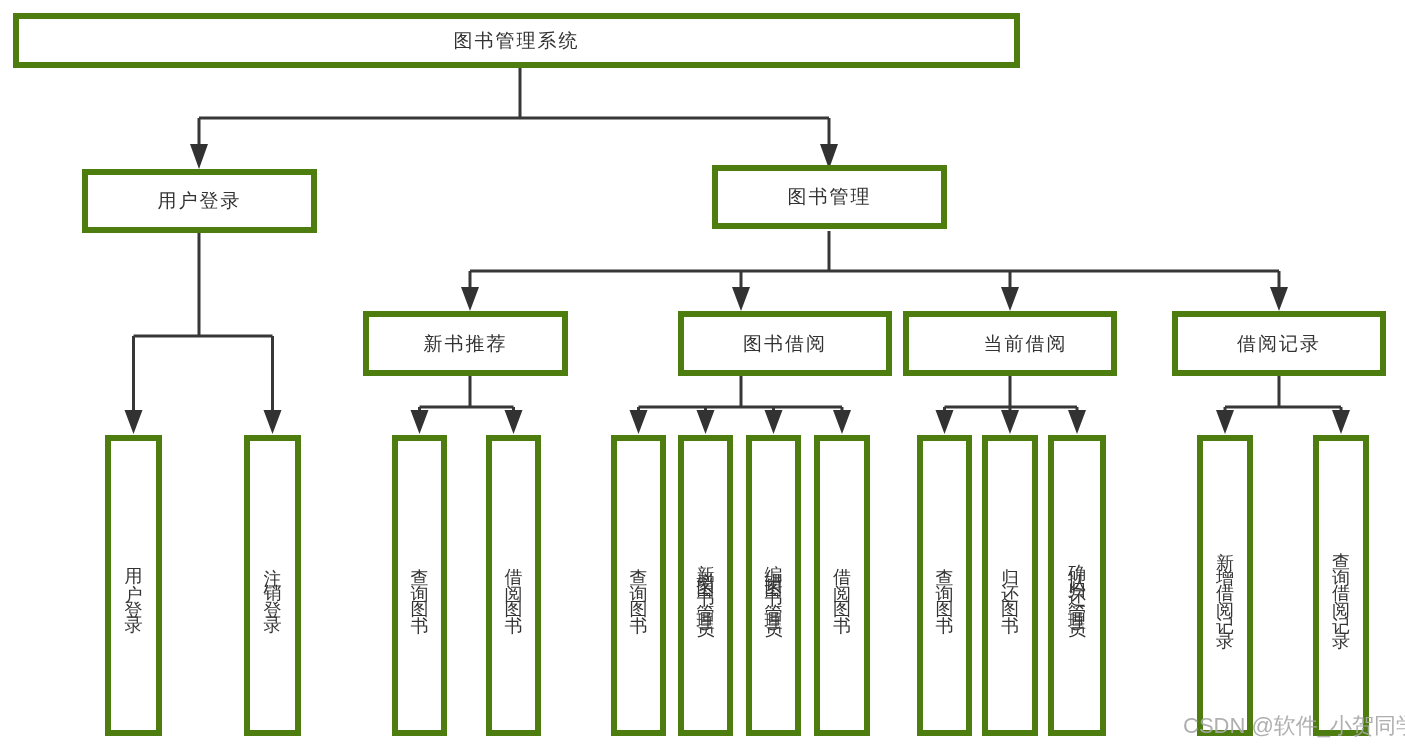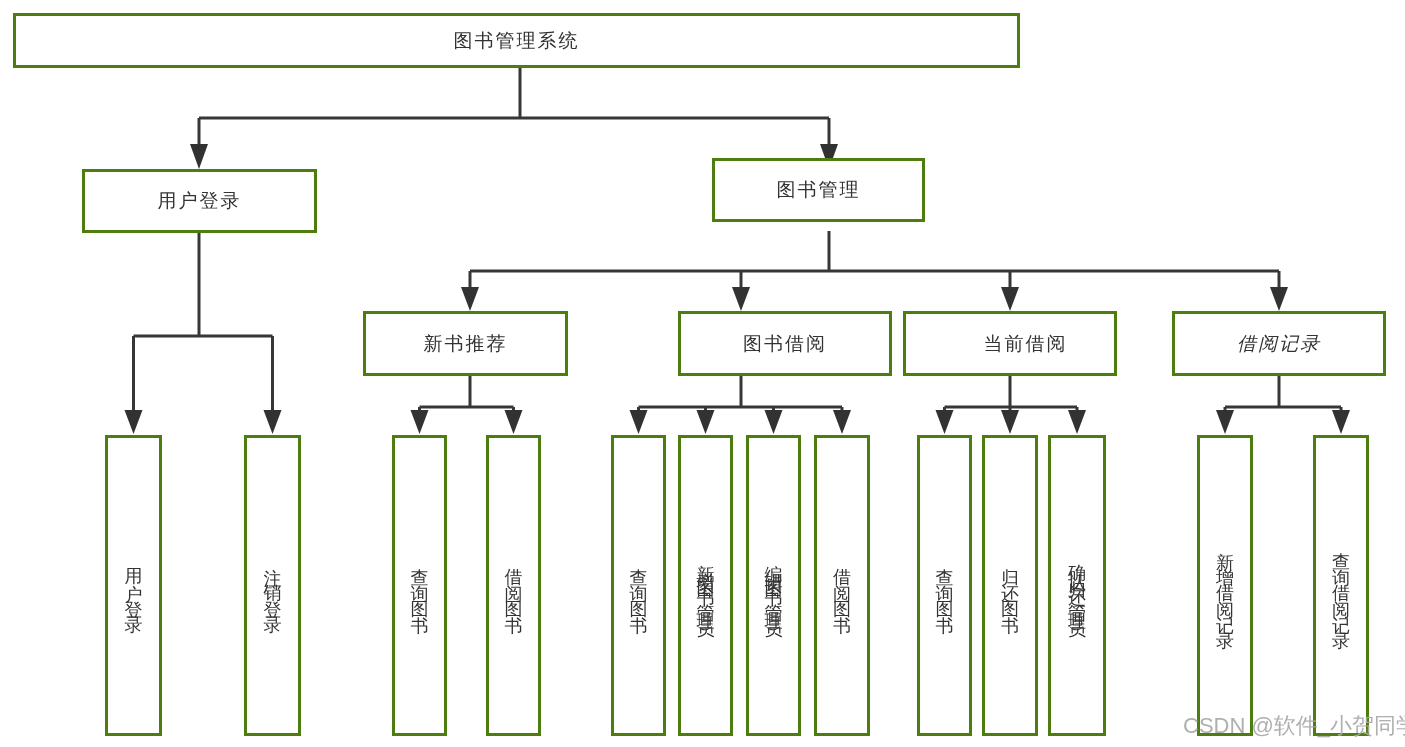--- a/index.html
+++ b/index.html
@@ -18,21 +18,21 @@
   #connectors {
     position: absolute;
     left: 0; top: 0;
     width: 1405px; height: 747px;
   }
   #connectors path { stroke: #373737; stroke-width: 3; fill: none; }
   #connectors polygon { fill: #323232; stroke: none; }
   .node {
     position: absolute;
     box-sizing: border-box;
-    border: 3px solid #4d7c0f;
+    border: 6px solid #4d7c0f;
     background: #ffffff;
     display: flex;
     align-items: center;
     justify-content: center;
   }
   .h-label {
     font-size: 19px;
     letter-spacing: 2px;
     color: #333333;
     white-space: nowrap;
@@ -138,34 +138,34 @@
     </g>
   </svg>
 
   <div class="node" style="left:13px;top:13px;width:1007px;height:55px;">
     <span class="h-label">图书管理系统</span>
   </div>
 
   <div class="node" style="left:82px;top:169px;width:235px;height:64px;">
     <span class="h-label">用户登录</span>
   </div>
-  <div class="node" style="left:712px;top:158px;width:213px;height:64px;">
+  <div class="node" style="left:712px;top:165px;width:235px;height:64px;">
     <span class="h-label">图书管理</span>
   </div>
 
   <div class="node" style="left:363px;top:311px;width:205px;height:65px;">
     <span class="h-label">新书推荐</span>
   </div>
   <div class="node" style="left:634px;top:311px;width:214px;height:65px;margin-left:44px;">
     <span class="h-label">图书借阅</span>
   </div>
   <div class="node" style="left:903px;top:311px;width:214px;height:65px;padding-left:31px;">
     <span class="h-label">当前借阅</span>
   </div>
-  <div class="node" style="left:1172px;top:311px;width:214px;height:65px;font-style:italic;">
+  <div class="node" style="left:1172px;top:311px;width:214px;height:65px;">
     <span class="h-label">借阅记录</span>
   </div>
 
   <div class="node" style="left:105px;top:435px;width:57px;height:301px;">
     <span class="v-label vs4">用户登录</span>
   </div>
   <div class="node" style="left:244px;top:435px;width:57px;height:301px;">
     <span class="v-label vs4">注销登录</span>
   </div>
 

